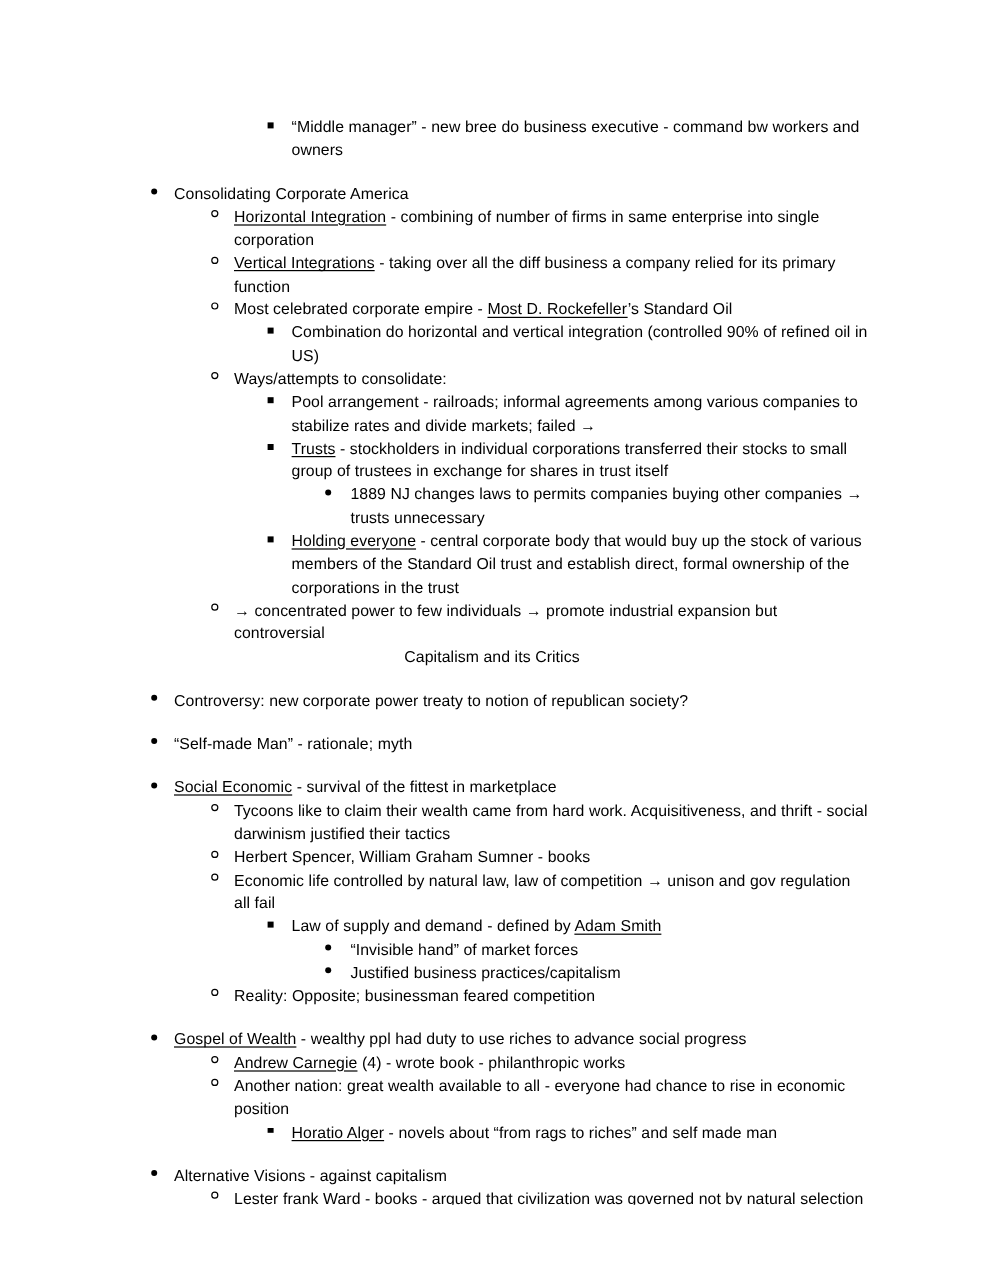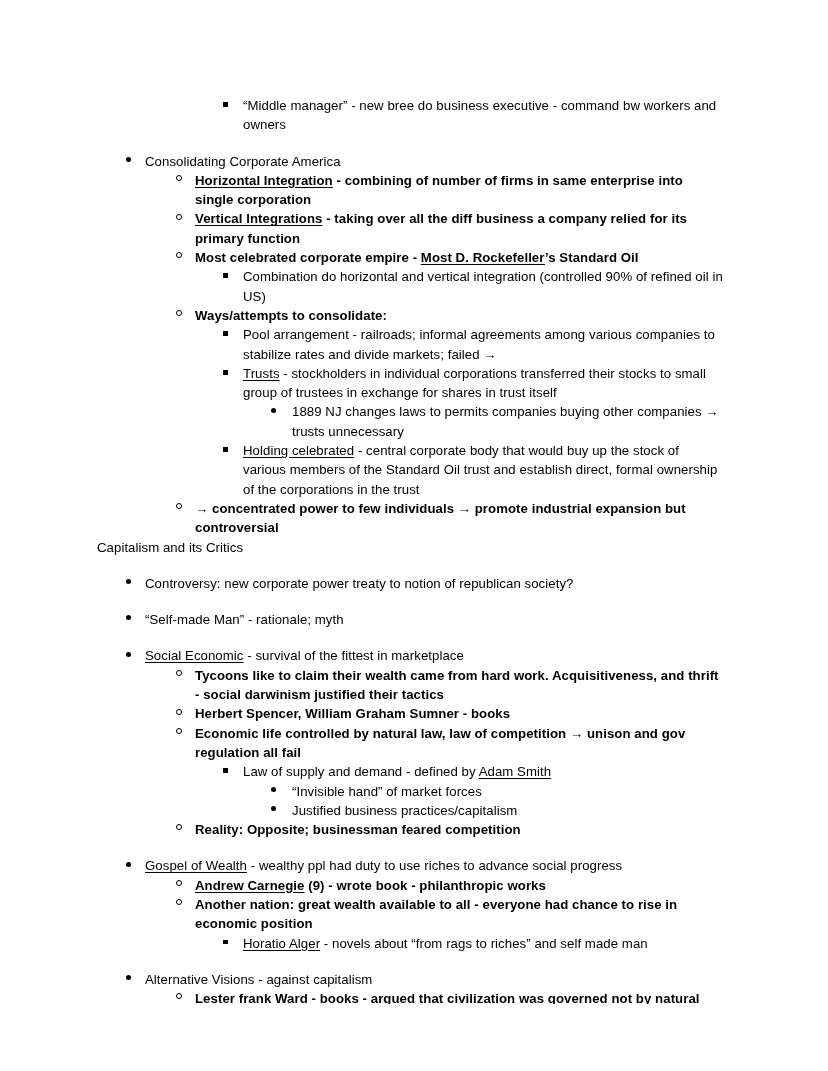--- a/index.html
+++ b/index.html
@@ -43,23 +43,23 @@
   li.node {
     position: relative;
     font-size: 13.2px;
     line-height: 19.3px;
     letter-spacing: 0.005em;
     margin: 0;
     padding: 0;
   }
 
   
-  li.lvl0 { padding-left: 0px;   }
+  li.lvl0 { padding-left: 0px; text-align: center;   }
   li.lvl1 { padding-left: 48px; margin-top: 17px;  }
-  li.lvl2 { padding-left: 98px; font-weight: bold;  }
+  li.lvl2 { padding-left: 98px;  }
   li.lvl3 { padding-left: 146px; }
   li.lvl4 { padding-left: 195px; }
 
   li.node > .marker {
     position: absolute;
     top: 0;
     line-height: 19.3px;
     font-family: "Liberation Sans", sans-serif;
     text-align: left;
     user-select: none;
@@ -158,21 +158,21 @@
         <li class="node lvl3">
           <span class="marker square"></span>
           <span class="node-text"><u>Trusts</u><span> - stockholders in individual corporations transferred their stocks to small group of trustees in exchange for shares in trust itself</span></span>
         </li>
         <li class="node lvl4">
           <span class="marker disc"></span>
           <span class="node-text"><span>1889 NJ changes laws to permits companies buying other companies → trusts unnecessary</span></span>
         </li>
         <li class="node lvl3">
           <span class="marker square"></span>
-          <span class="node-text"><u>Holding celebrated</u><span> - central corporate body that would buy up the stock of various members of the Standard Oil trust and establish direct, formal ownership of the corporations in the trust</span></span>
+          <span class="node-text"><u>Holding everyone</u><span> - central corporate body that would buy up the stock of various members of the Standard Oil trust and establish direct, formal ownership of the corporations in the trust</span></span>
         </li>
         <li class="node lvl2">
           <span class="marker circle"></span>
           <span class="node-text"><span>→ concentrated power to few individuals → promote industrial expansion but controversial</span></span>
         </li>
         <li class="node lvl0 heading">
           <span class="node-text"><span>Capitalism and its Critics</span></span>
         </li>
         <li class="node lvl1">
           <span class="marker disc"></span>
@@ -213,21 +213,21 @@
         <li class="node lvl2">
           <span class="marker circle"></span>
           <span class="node-text"><span>Reality: Opposite; businessman feared competition</span></span>
         </li>
         <li class="node lvl1">
           <span class="marker disc"></span>
           <span class="node-text"><u>Gospel of Wealth</u><span> - wealthy ppl had duty to use riches to advance social progress</span></span>
         </li>
         <li class="node lvl2">
           <span class="marker circle"></span>
-          <span class="node-text"><u>Andrew Carnegie</u><span> (9) - wrote book - philanthropic works</span></span>
+          <span class="node-text"><u>Andrew Carnegie</u><span> (4) - wrote book - philanthropic works</span></span>
         </li>
         <li class="node lvl2">
           <span class="marker circle"></span>
           <span class="node-text"><span>Another nation: great wealth available to all - everyone had chance to rise in economic position</span></span>
         </li>
         <li class="node lvl3">
           <span class="marker square"></span>
           <span class="node-text"><u>Horatio Alger</u><span> - novels about “from rags to riches” and self made man</span></span>
         </li>
         <li class="node lvl1">

